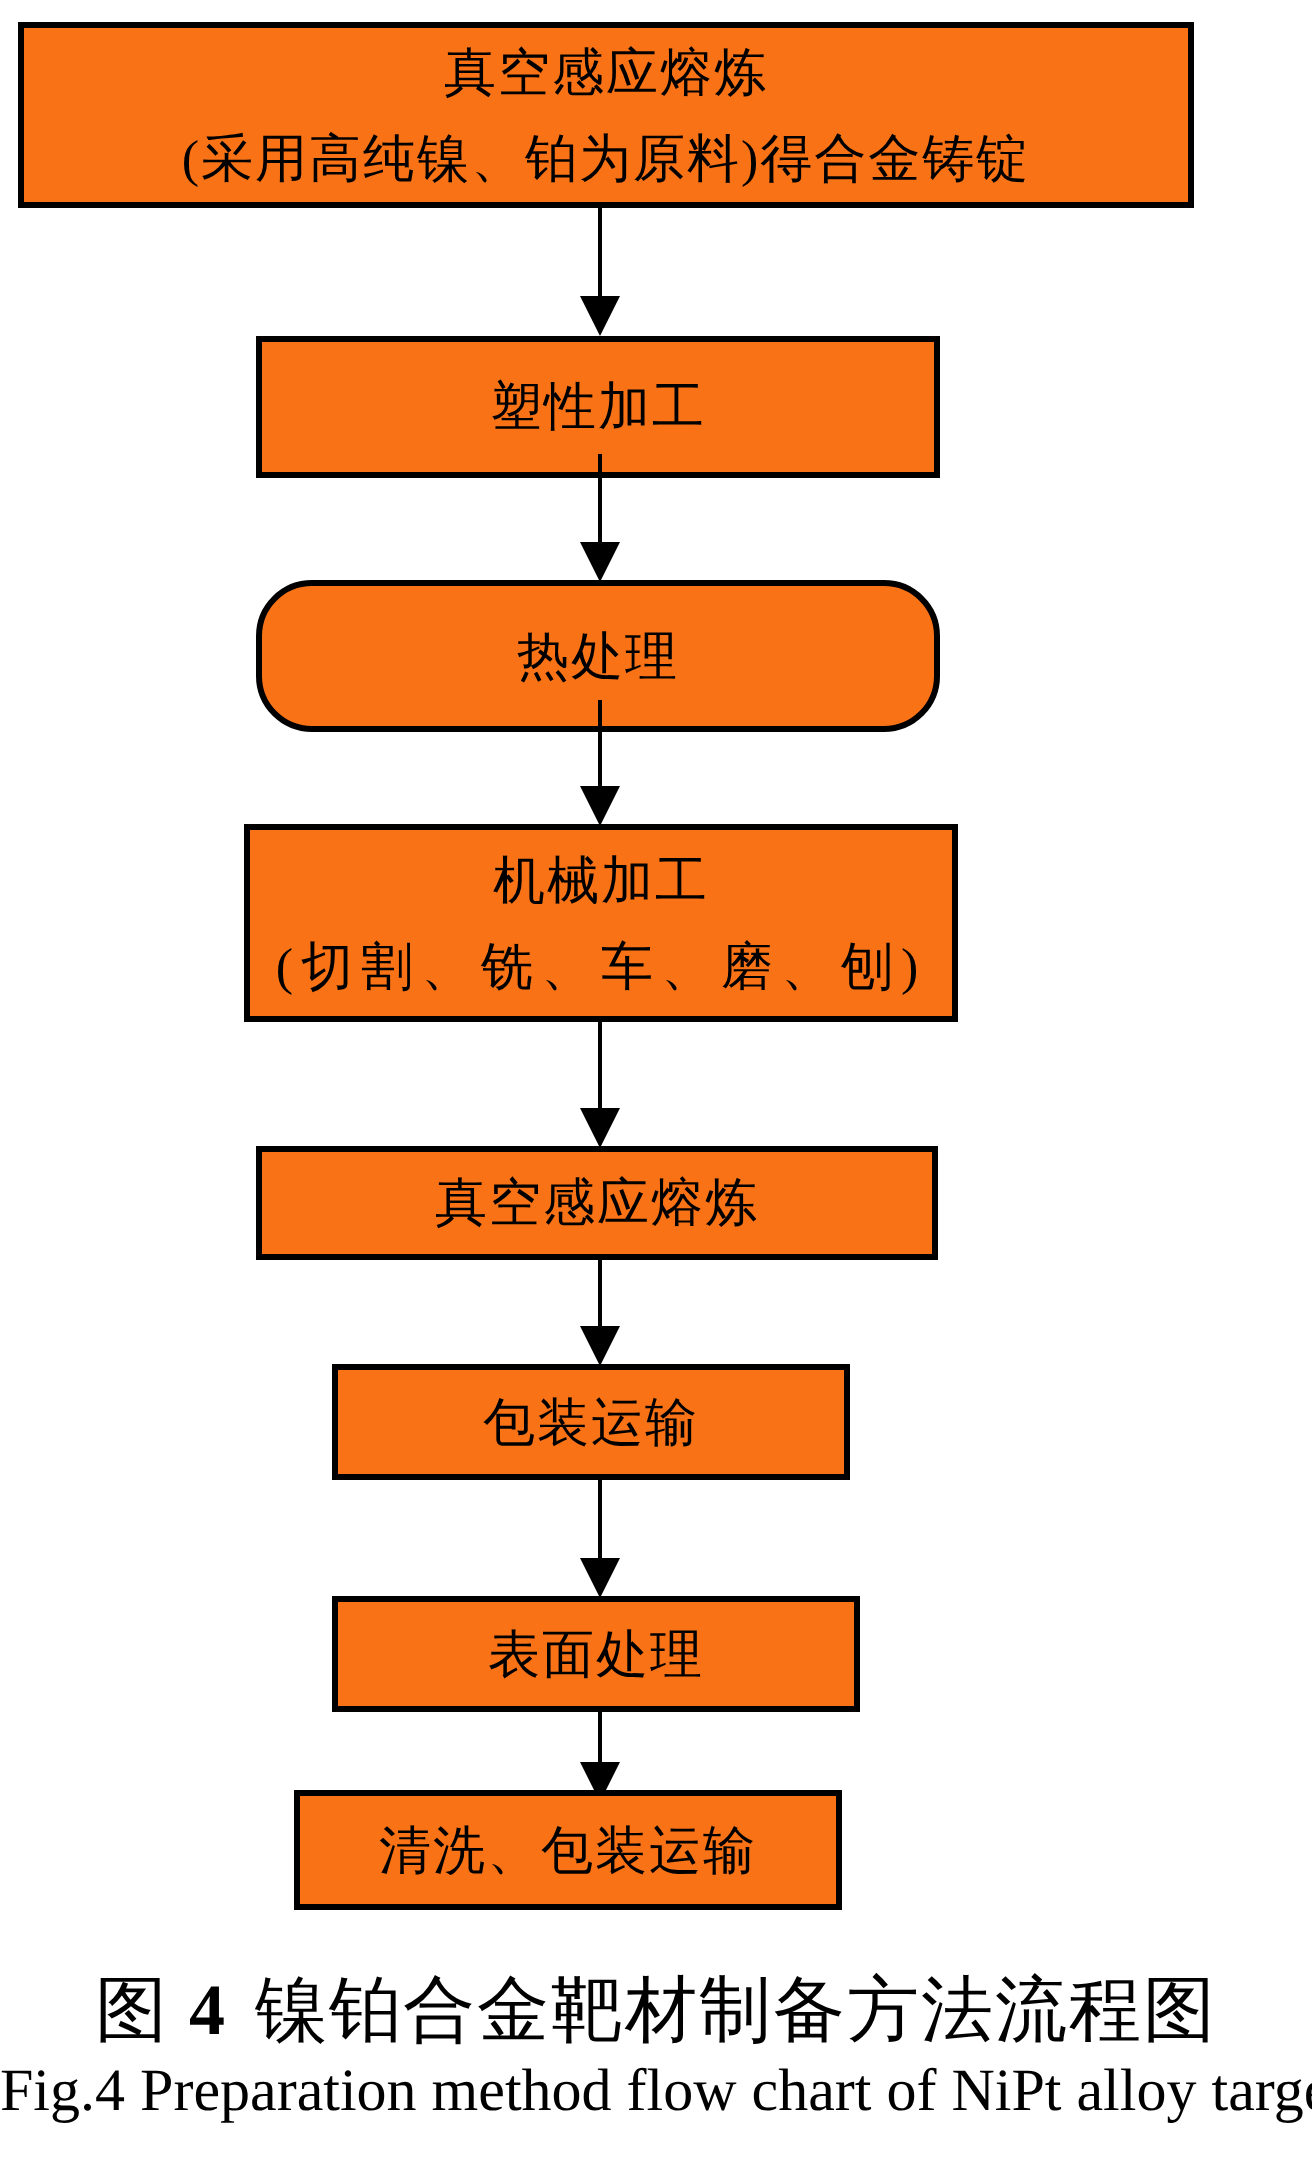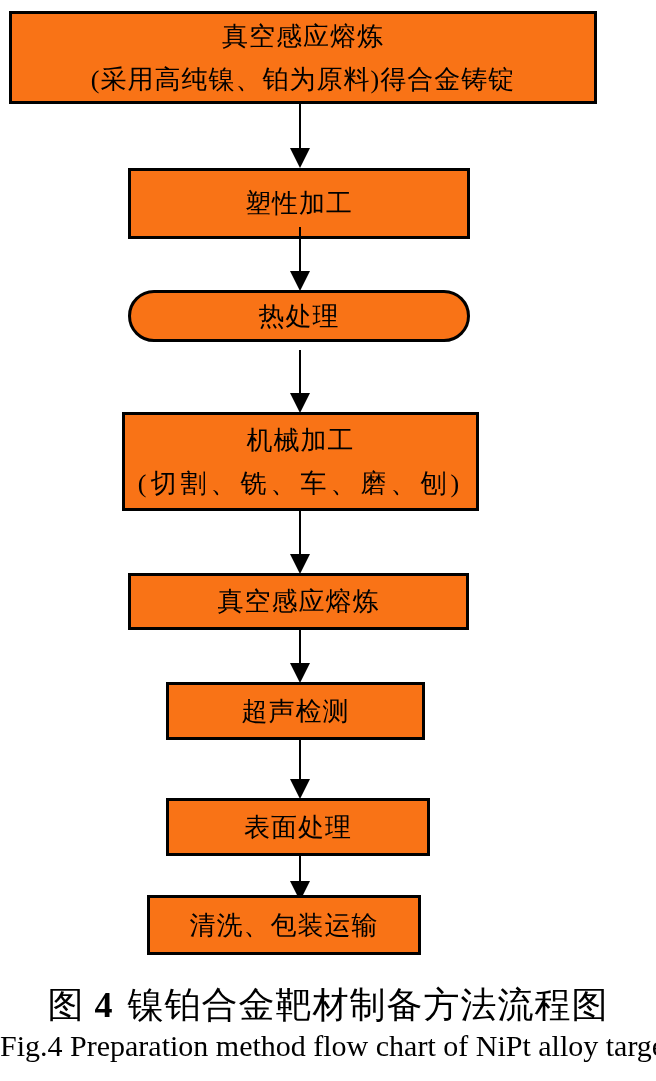--- a/index.html
+++ b/index.html
@@ -26,21 +26,21 @@
     align-items: center;
     justify-content: center;
     text-align: center;
     font-size: 26px;
     line-height: 43px;
     letter-spacing: 1px;
     white-space: nowrap;
   }
   .box-1 { left: 9px;   top: 11px;  width: 588px; height: 93px; }
   .box-2 { left: 128px; top: 168px; width: 342px; height: 71px; }
-  .box-3 { left: 128px; top: 290px; width: 342px; height: 52px; border-radius: 28px; }
+  .box-3 { left: 128px; top: 290px; width: 342px; height: 76px; border-radius: 28px; }
   .box-4 { left: 122px; top: 412px; width: 357px; height: 99px; }
   .box-5 { left: 128px; top: 573px; width: 341px; height: 57px; }
   .box-6 { left: 166px; top: 682px; width: 259px; height: 58px; }
   .box-7 { left: 166px; top: 798px; width: 264px; height: 58px; font-family: Liberation Serif, serif; }
   .box-8 { left: 147px; top: 895px; width: 274px; height: 60px; }
   .box-4 .line-sub { letter-spacing: 4px; }
 
   .arrow {
     position: absolute;
     left: 288px;
@@ -140,21 +140,21 @@
   <div class="flow-box box-5">
     <div>真空感应熔炼</div>
   </div>
 
   <div class="arrow a-5">
     <div class="stem"></div>
     <div class="head"></div>
   </div>
 
   <div class="flow-box box-6">
-    <div>超声检测</div>
+    <div>包装运输</div>
   </div>
 
   <div class="arrow a-6">
     <div class="stem"></div>
     <div class="head"></div>
   </div>
 
   <div class="flow-box box-7">
     <div>表面处理</div>
   </div>

